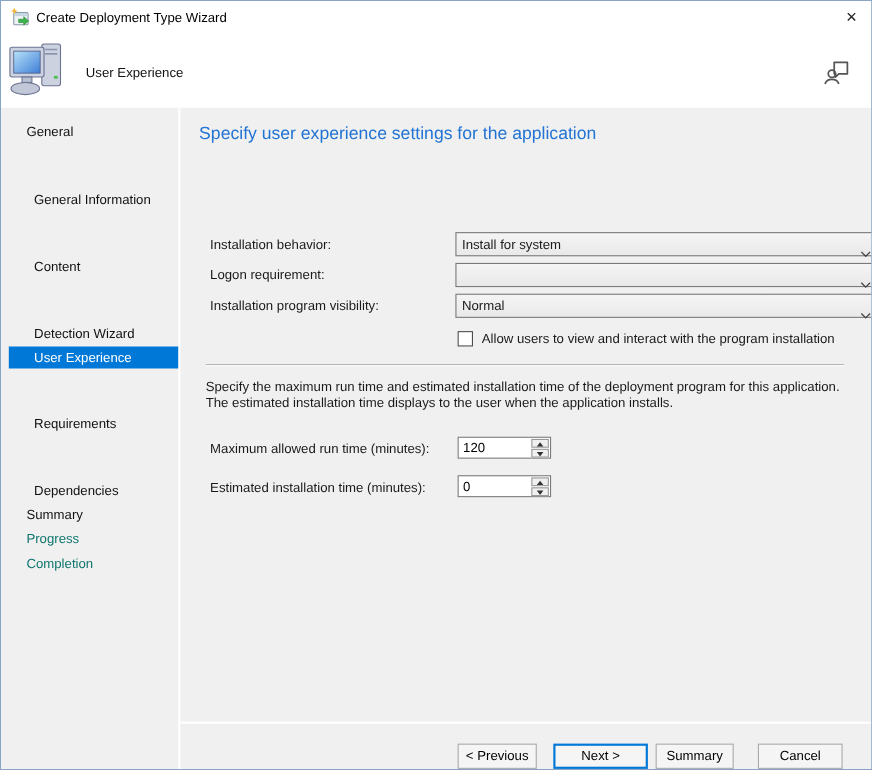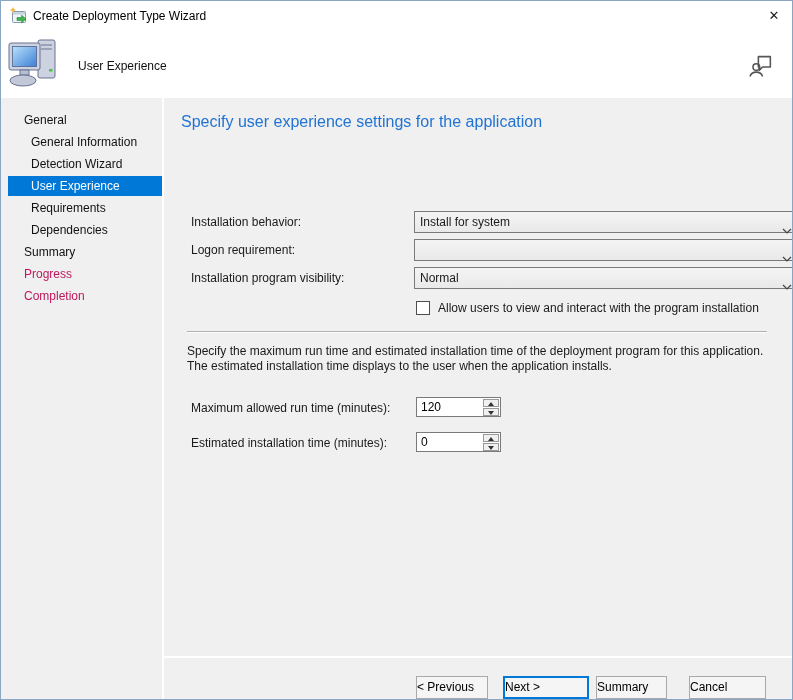--- a/index.html
+++ b/index.html
@@ -19,22 +19,22 @@
   .pc-icon{position:absolute;left:6px;top:6px;width:54px;height:52px;}
   .header-title{position:absolute;left:77px;top:28px;font-size:12px;color:#111;}
   .feedback-icon{position:absolute;right:18px;top:22px;width:25px;height:25px;}
   
   .bodybg{position:absolute;left:0;top:97px;right:0;bottom:0;background:#f0f0f0;}
   .vdivider{position:absolute;left:161px;top:97px;width:2px;bottom:0;background:#ffffff;}
   
   .sidebar{position:absolute;left:0;top:97px;width:161px;bottom:0;padding-top:11px;}
   .nav-item{height:22px;line-height:22px;white-space:nowrap;color:#111;}
   .nav-item.lvl1{padding-left:23px;}
-  .nav-item.lvl2{padding-left:30px;}
-  .nav-item.disabled{color:#be185d;}
+  .nav-item.lvl2{padding-left:30px;margin-top:39px;}
+  .nav-item.disabled{color:#0f766e;}
   .nav-item.selected{background:#0078d7;color:#fff;margin-left:7px;padding-left:23px;height:20px;line-height:20px;margin-top:1px;margin-bottom:1px;}
   
   .content{position:absolute;left:163px;top:97px;right:0;bottom:0;}
   .page-heading{position:absolute;left:17px;top:15px;font-size:16px;color:#2173d4;}
   .field-label{position:absolute;left:27px;height:22px;line-height:22px;white-space:nowrap;}
   .combo{position:absolute;left:250px;width:386px;height:22px;background:linear-gradient(#f4f4f4,#e9e9e9);border:1px solid #7a7a7a;line-height:20px;padding-left:5px;cursor:default;}
   .combo .chev{position:absolute;right:7px;top:8px;}
   .r1{top:113px}.r2{top:141px}.r3{top:169px}
   .checkbox{position:absolute;left:252px;top:203px;width:14px;height:14px;background:#fff;border:1px solid #4d4d4d;}
   .checkbox-label{position:absolute;left:274px;top:203px;line-height:14px;white-space:nowrap;}
@@ -45,21 +45,21 @@
   .spinbox{position:absolute;left:252px;width:85px;height:20px;background:#fff;border:1px solid #7a7a7a;}
   .s1{top:299px}.s2{top:334px}
   .spinbox input{position:absolute;left:0;top:0;width:62px;height:18px;border:0;outline:0;padding:0 0 0 4px;font:12px "Liberation Sans",sans-serif;background:transparent;color:#000;}
   .spin-col{position:absolute;right:1px;top:1px;width:16px;height:16px;}
   .spin-up,.spin-dn{position:absolute;right:0;width:16px;height:8px;background:#f0f0f0;border:1px solid #999;}
   .spin-up{top:0}.spin-dn{top:9px}
   .tri-up{position:absolute;left:4px;top:2px;width:0;height:0;border-left:3px solid transparent;border-right:3px solid transparent;border-bottom:4px solid #333;}
   .tri-dn{position:absolute;left:4px;top:2px;width:0;height:0;border-left:3px solid transparent;border-right:3px solid transparent;border-top:4px solid #333;}
   
   .footer-line{position:absolute;left:163px;top:655px;right:0;height:2px;background:#fff;}
-  .btn{position:absolute;top:578px;height:23px;background:#f5f5f5;border:1px solid #a9a9a9;text-align:left;line-height:21px;font-size:12px;color:#000;cursor:default;}
+  .btn{position:absolute;top:578px;height:23px;background:#f5f5f5;border:1px solid #a9a9a9;text-align:center;line-height:21px;font-size:12px;color:#000;cursor:default;}
   .btn-prev{left:252px;width:72px;}
   .btn-next{left:339px;width:86px;border:2px solid #0078d7;line-height:19px;}
   .btn-summary{left:432px;width:71px;}
   .btn-cancel{left:525px;width:77px;}
 </style>
 </head>
 <body>
 
 <div class="window">
 
@@ -105,20 +105,21 @@
     </span>
   </div>
 
   <div class="bodybg"></div>
   <div class="vdivider"></div>
   <div class="footer-line"></div>
 
   <div class="sidebar">
     <div class="nav-item lvl1">General</div>
     <div class="nav-item lvl2">General Information</div>
+    <div class="nav-item lvl2">Content</div>
     <div class="nav-item lvl2">Detection Wizard</div>
     <div class="nav-item lvl2 selected">User Experience</div>
     <div class="nav-item lvl2">Requirements</div>
     <div class="nav-item lvl2">Dependencies</div>
     <div class="nav-item lvl1">Summary</div>
     <div class="nav-item lvl1 disabled">Progress</div>
     <div class="nav-item lvl1 disabled">Completion</div>
   </div>
 
   <div class="content">

